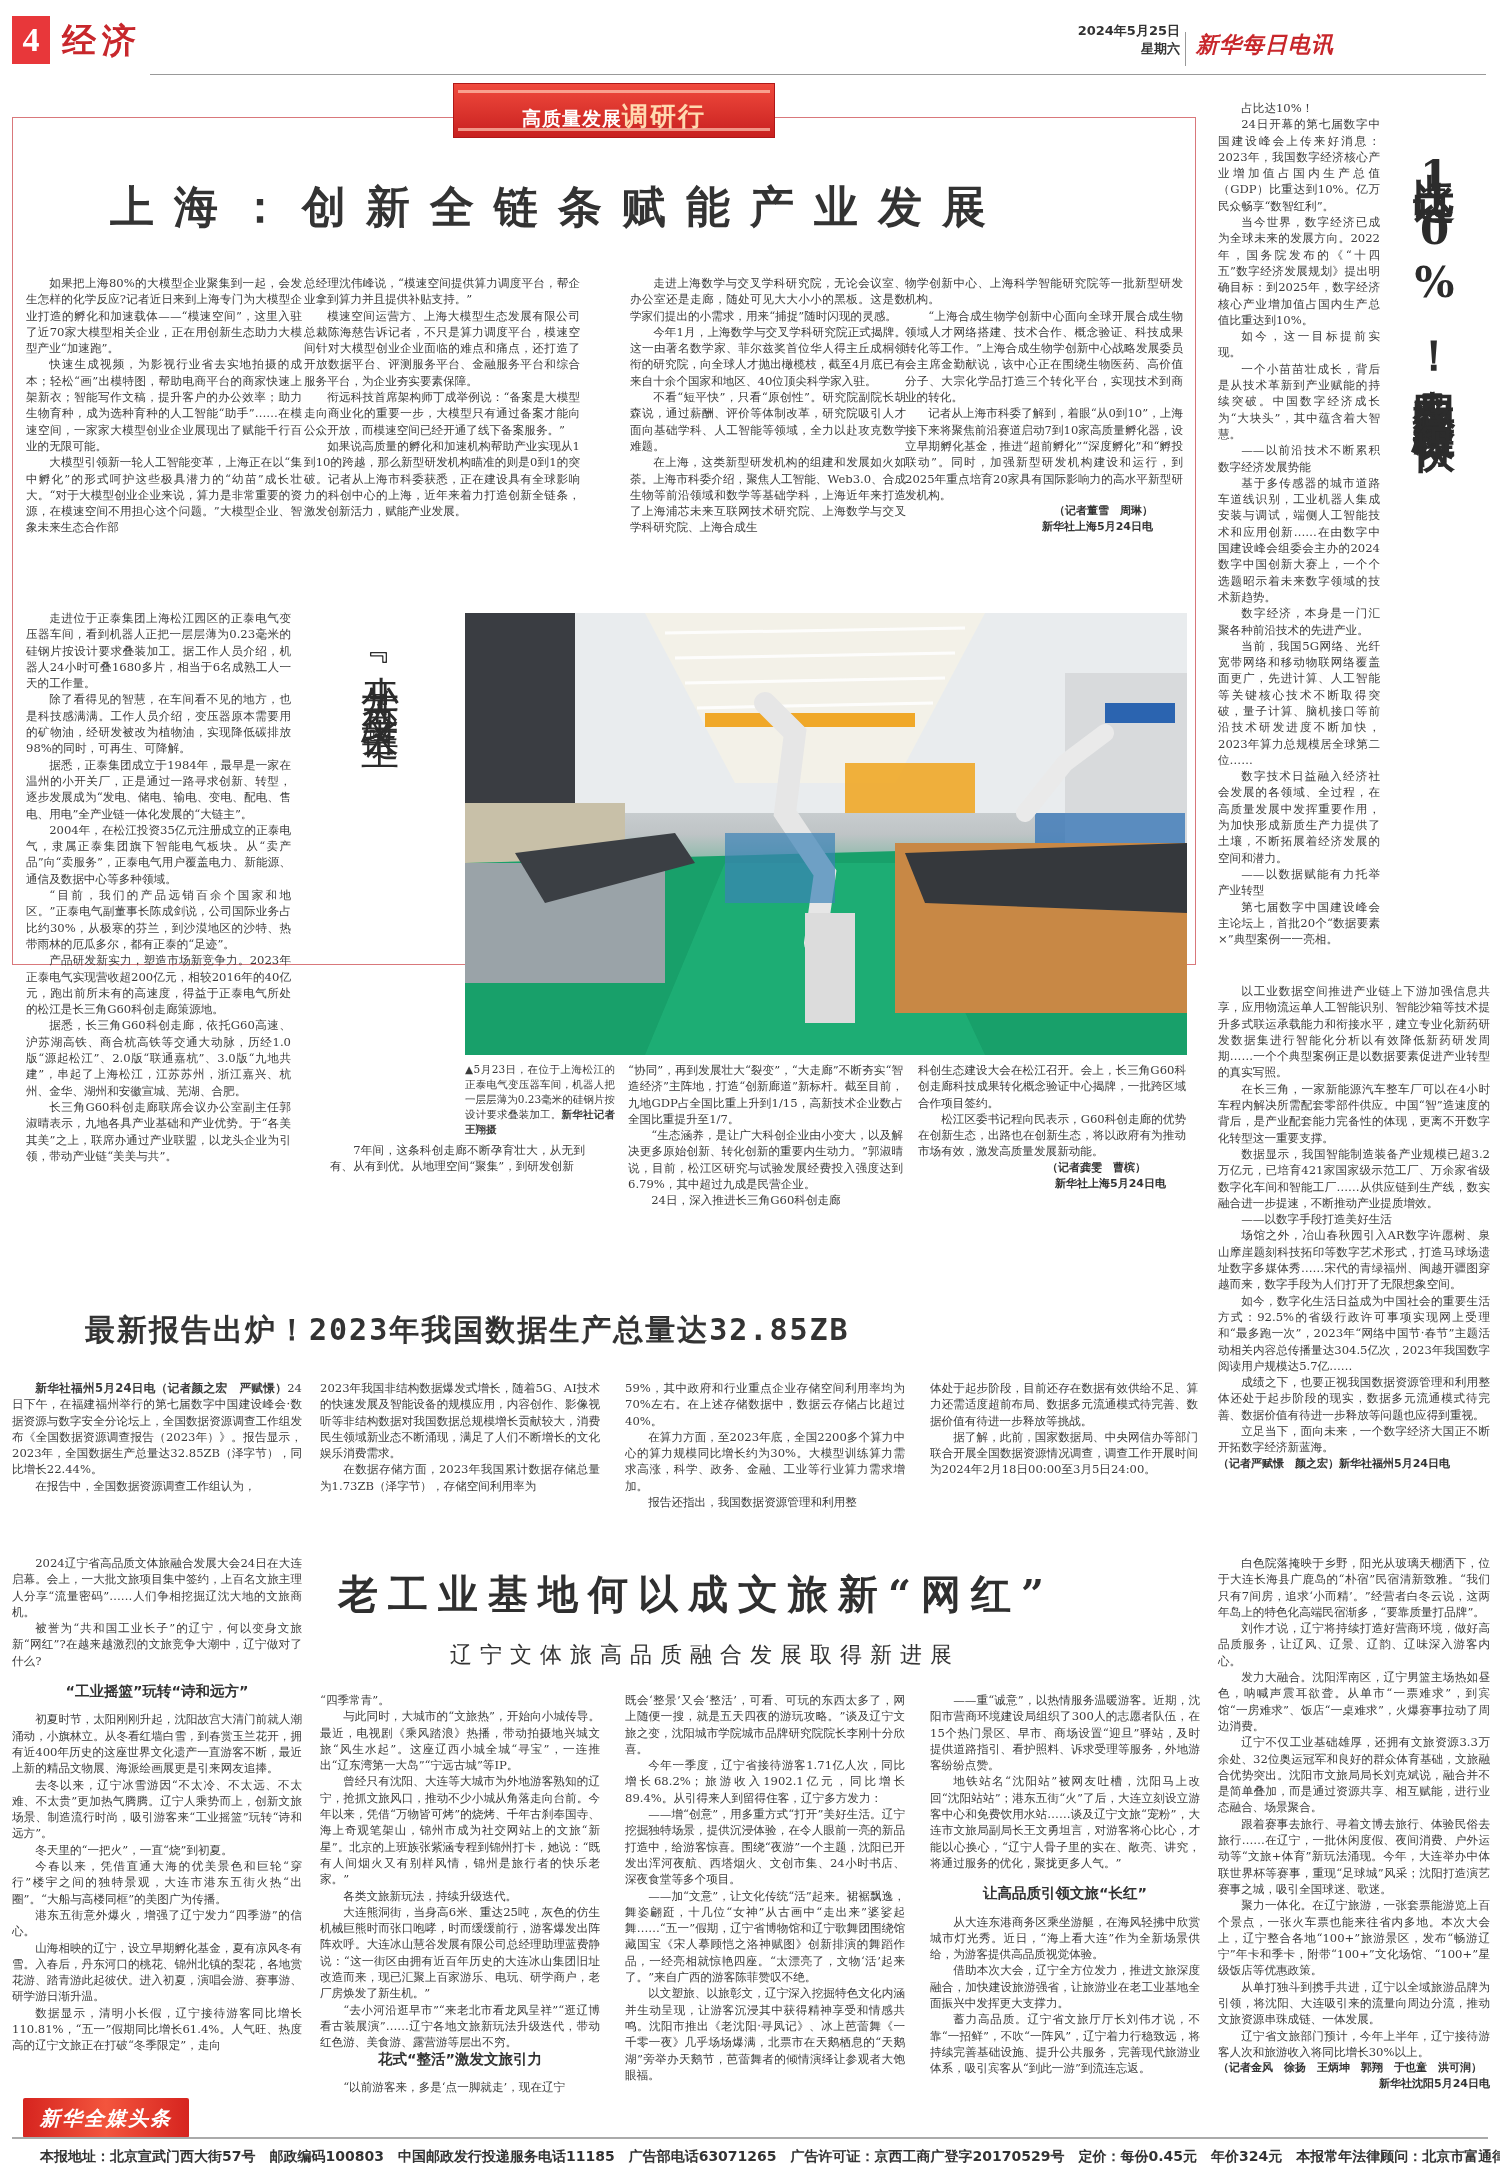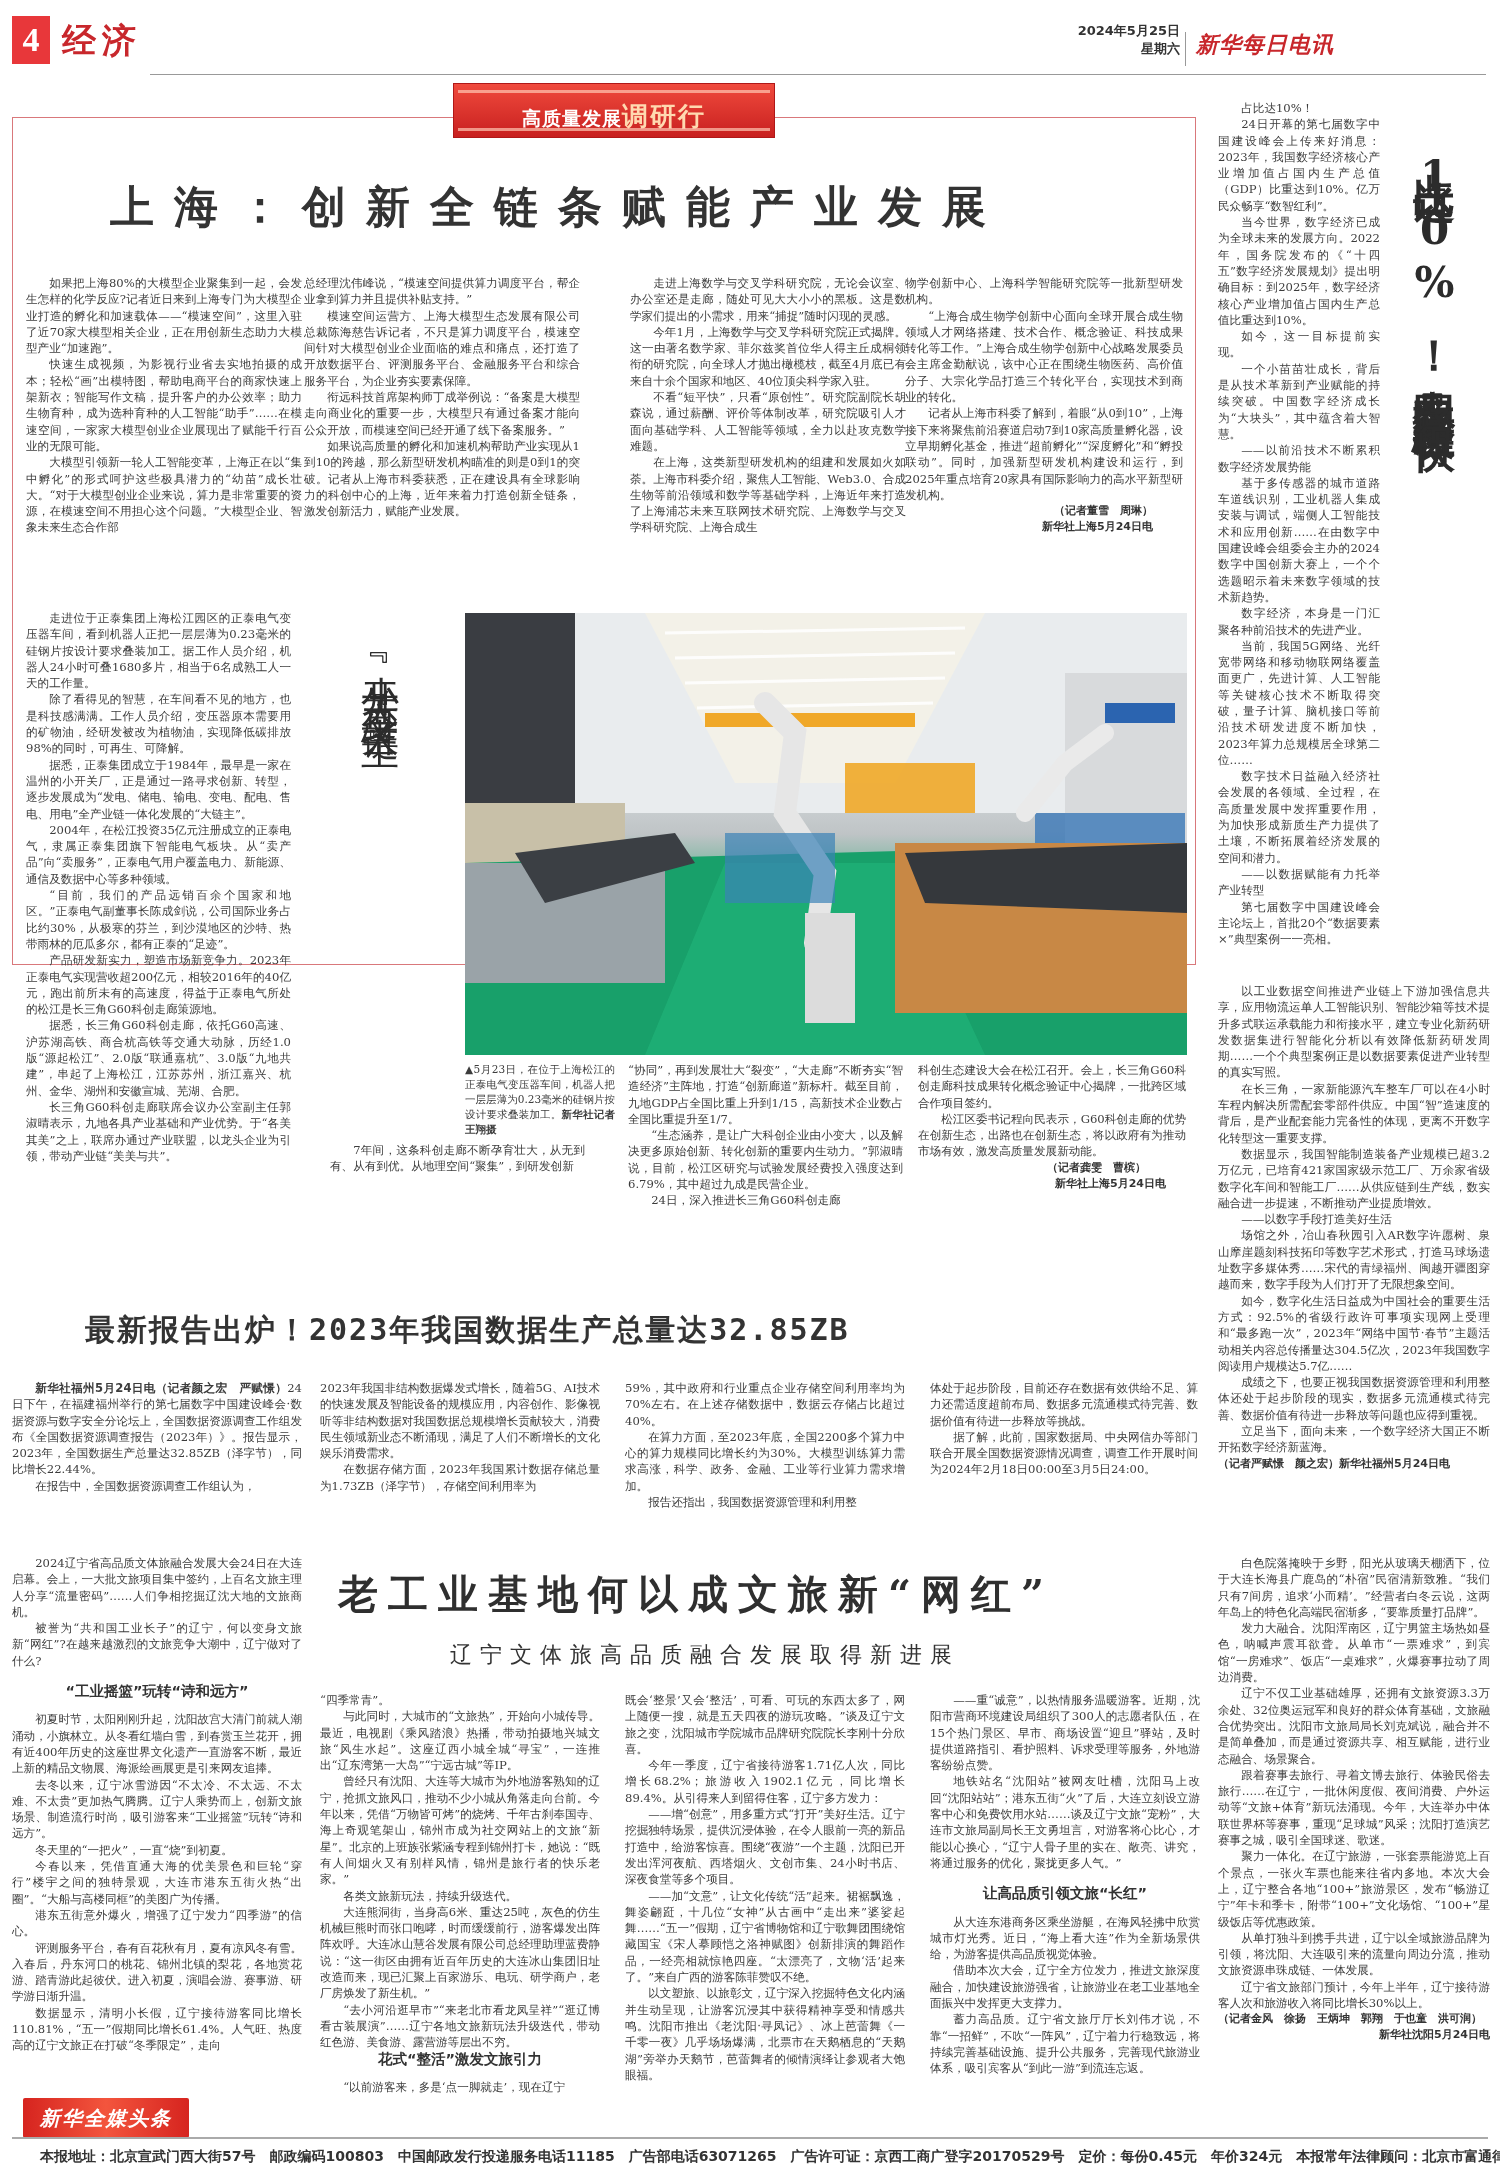--- a/index.html
+++ b/index.html
@@ -196,21 +196,21 @@
 
 <div class="abs txt" style="left:12px; top:1555px; width:290px;">
   <p>2024辽宁省高品质文体旅融合发展大会24日在大连启幕。会上，一大批文旅项目集中签约，上百名文旅主理人分享“流量密码”……人们争相挖掘辽沈大地的文旅商机。</p>
   <p>被誉为“共和国工业长子”的辽宁，何以变身文旅新“网红”?在越来越激烈的文旅竞争大潮中，辽宁做对了什么?</p>
   <div class="subhead" style="margin:14px 0 12px">“工业摇篮”玩转“诗和远方”</div>
   <p>初夏时节，太阳刚刚升起，沈阳故宫大清门前就人潮涌动，小旗林立。从冬看红墙白雪，到春赏玉兰花开，拥有近400年历史的这座世界文化遗产一直游客不断，最近上新的精品文物展、海派绘画展更是引来网友追捧。</p>
   <p>去冬以来，辽宁冰雪游因“不太冷、不太远、不太难、不太贵”更加热气腾腾。辽宁人乘势而上，创新文旅场景、制造流行时尚，吸引游客来“工业摇篮”玩转“诗和远方”。</p>
   <p>冬天里的“一把火”，一直“烧”到初夏。</p>
   <p>今春以来，凭借直通大海的优美景色和巨轮“穿行”楼宇之间的独特景观，大连市港东五街火热“出圈”。“大船与高楼同框”的美图广为传播。</p>
   <p>港东五街意外爆火，增强了辽宁发力“四季游”的信心。</p>
-  <p>评测服务平台，春有百花秋有月，夏有凉风冬有雪。入春后，丹东河口的桃花、锦州北镇的梨花，各地赏花游、踏青游此起彼伏。进入初夏，演唱会游、赛事游、研学游日渐升温。</p>
+  <p>山海相映的辽宁，设立早期孵化基金，夏有凉风冬有雪。入春后，丹东河口的桃花、锦州北镇的梨花，各地赏花游、踏青游此起彼伏。进入初夏，演唱会游、赛事游、研学游日渐升温。</p>
   <p style="padding-right:0">数据显示，清明小长假，辽宁接待游客同比增长110.81%，“五一”假期同比增长61.4%。人气旺、热度高的辽宁文旅正在打破“冬季限定”，走向</p>
 </div>
 <div id="xinhua-badge" class="abs">新华全媒头条</div>
 
 <div class="abs txt" style="left:320px; top:1692px; width:280px;">
   <p class="noind">“四季常青”。</p>
   <p>与此同时，大城市的“文旅热”，开始向小城传导。最近，电视剧《乘风踏浪》热播，带动拍摄地兴城文旅“风生水起”。这座辽西小城全城“寻宝”，一连推出“辽东湾第一大岛”“宁远古城”等IP。</p>
   <p>曾经只有沈阳、大连等大城市为外地游客熟知的辽宁，抢抓文旅风口，推动不少小城从角落走向台前。今年以来，凭借“万物皆可烤”的烧烤、千年古刹奉国寺、海上奇观笔架山，锦州市成为社交网站上的文旅“新星”。北京的上班族张紫涵专程到锦州打卡，她说：“既有人间烟火又有别样风情，锦州是旅行者的快乐老家。”</p>
   <p>各类文旅新玩法，持续升级迭代。</p>
   <p>大连熊洞街，当身高6米、重达25吨，灰色的仿生机械巨熊时而张口咆哮，时而缓缓前行，游客爆发出阵阵欢呼。大连冰山慧谷发展有限公司总经理助理蓝费静说：“这一街区由拥有近百年历史的大连冰山集团旧址改造而来，现已汇聚上百家游乐、电玩、研学商户，老厂房焕发了新生机。”</p>
@@ -228,20 +228,21 @@
 <div class="abs txt" style="left:930px; top:1692px; width:270px;">
   <p>——重“诚意”，以热情服务温暖游客。近期，沈阳市营商环境建设局组织了300人的志愿者队伍，在15个热门景区、早市、商场设置“迎旦”驿站，及时提供道路指引、看护照料、诉求受理等服务，外地游客纷纷点赞。</p>
   <p>地铁站名“沈阳站”被网友吐槽，沈阳马上改回“沈阳站站”；港东五街“火”了后，大连立刻设立游客中心和免费饮用水站……谈及辽宁文旅“宠粉”，大连市文旅局副局长王文勇坦言，对游客将心比心，才能以心换心，“辽宁人骨子里的实在、敞亮、讲究，将通过服务的优化，聚拢更多人气。”</p>
   <div class="subhead" style="margin:14px 0 12px">让高品质引领文旅“长红”</div>
   <p>从大连东港商务区乘坐游艇，在海风轻拂中欣赏城市灯光秀。近日，“海上看大连”作为全新场景供给，为游客提供高品质视觉体验。</p>
   <p>借助本次大会，辽宁全方位发力，推进文旅深度融合，加快建设旅游强省，让旅游业在老工业基地全面振兴中发挥更大支撑力。</p>
   <p>蓄力高品质。辽宁省文旅厅厅长刘伟才说，不靠“一招鲜”，不吹“一阵风”，辽宁着力行稳致远，将持续完善基础设施、提升公共服务，完善现代旅游业体系，吸引宾客从“到此一游”到流连忘返。</p>
 </div>
 <div class="abs txt" style="left:1218px; top:1555px; width:272px;">
   <p>白色院落掩映于乡野，阳光从玻璃天棚洒下，位于大连长海县广鹿岛的“朴宿”民宿清新致雅。“我们只有7间房，追求‘小而精’。”经营者白冬云说，这两年岛上的特色化高端民宿渐多，“要靠质量打品牌”。</p>
+  <p>刘作才说，辽宁将持续打造好营商环境，做好高品质服务，让辽风、辽景、辽韵、辽味深入游客内心。</p>
   <p>发力大融合。沈阳浑南区，辽宁男篮主场热如昼色，呐喊声震耳欲聋。从单市“一票难求”，到宾馆“一房难求”、饭店“一桌难求”，火爆赛事拉动了周边消费。</p>
   <p>辽宁不仅工业基础雄厚，还拥有文旅资源3.3万余处、32位奥运冠军和良好的群众体育基础，文旅融合优势突出。沈阳市文旅局局长刘克斌说，融合并不是简单叠加，而是通过资源共享、相互赋能，进行业态融合、场景聚合。</p>
   <p>跟着赛事去旅行、寻着文博去旅行、体验民俗去旅行……在辽宁，一批休闲度假、夜间消费、户外运动等“文旅+体育”新玩法涌现。今年，大连举办中体联世界杯等赛事，重现“足球城”风采；沈阳打造演艺赛事之城，吸引全国球迷、歌迷。</p>
   <p>聚力一体化。在辽宁旅游，一张套票能游览上百个景点，一张火车票也能来往省内多地。本次大会上，辽宁整合各地“100+”旅游景区，发布“畅游辽宁”年卡和季卡，附带“100+”文化场馆、“100+”星级饭店等优惠政策。</p>
   <p>从单打独斗到携手共进，辽宁以全域旅游品牌为引领，将沈阳、大连吸引来的流量向周边分流，推动文旅资源串珠成链、一体发展。</p>
   <p>辽宁省文旅部门预计，今年上半年，辽宁接待游客人次和旅游收入将同比增长30%以上。</p>
   <div class="byline" style="text-align:left">（记者金风　徐扬　王炳坤　郭翔　于也童　洪可润）</div>
   <div class="byline">新华社沈阳5月24日电</div>
 </div>
 

